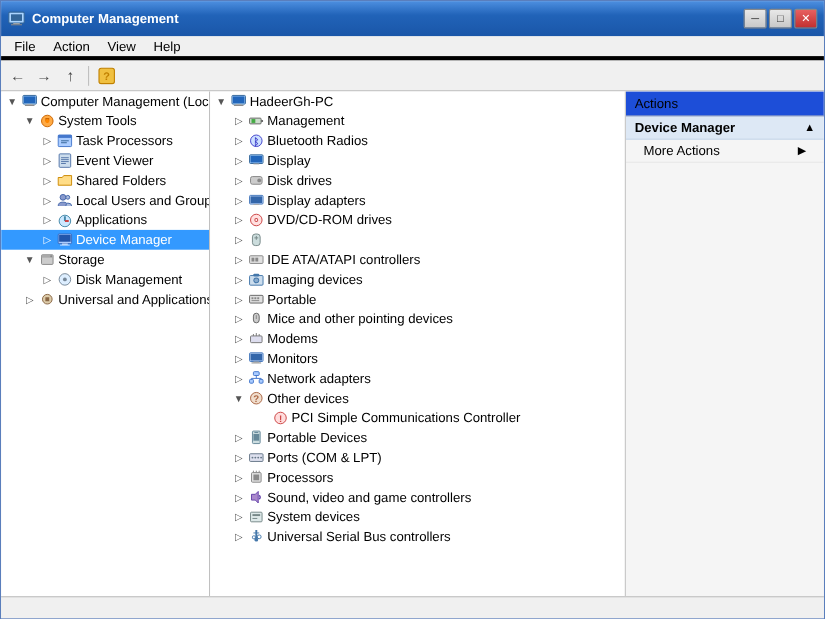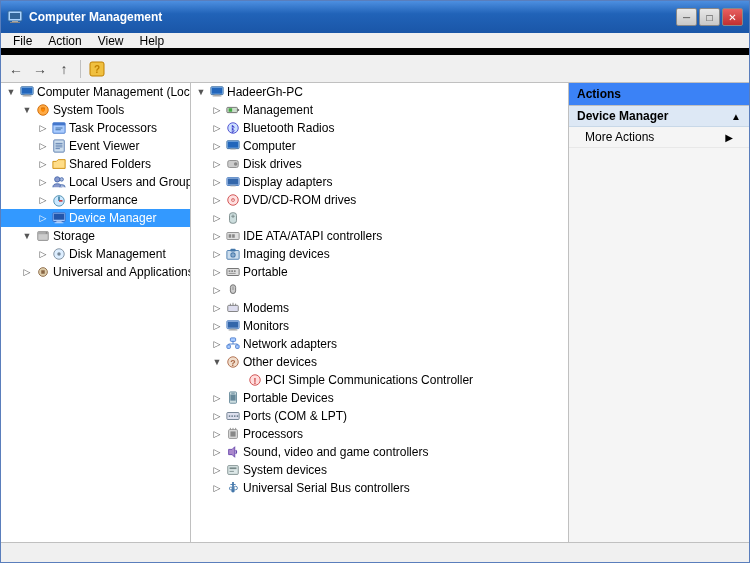--- a/index.html
+++ b/index.html
@@ -62,21 +62,21 @@
       background: linear-gradient(to bottom, #e86060, #c03030);
       color: white;
     }
     
     .menu-bar {
       background: #f0f0f0;
       height: 22px;
       display: flex;
       align-items: center;
       padding: 0 4px;
-      border-bottom: 7px solid #000000;
+      border-bottom: 4px solid #000000;
     }
     .menu-item {
       padding: 2px 8px;
       cursor: pointer;
       font-size: 12px;
       color: #000;
     }
     
     .toolbar {
       background: #f0f0f0;
@@ -169,24 +169,24 @@
       flex-shrink: 0;
       font-size: 11px;
     }
     .tree-label { font-size: 12px; }
     
     .indent-0 { padding-left: 2px; }
     .indent-1 { padding-left: 18px; }
     .indent-2 { padding-left: 34px; }
     
     .actions-header {
-      background: #3b82f6;
+      background: #1d4ed8;
       padding: 4px 8px;
       font-size: 12px;
-      font-weight: bold;
+      font-weight: normal;
       border-bottom: 1px solid #c0c0c0;
     }
     .actions-section-title {
       background: #dde8f5;
       padding: 3px 8px;
       font-size: 12px;
       font-weight: bold;
       display: flex;
       align-items: center;
       justify-content: space-between;
@@ -353,21 +353,21 @@
 
       <div class="tree-item indent-2">
         <div class="tree-expander">▷</div>
         <div class="tree-icon" style="color:#4488aa;">
           <svg width="14" height="14" viewBox="0 0 16 16">
             <circle cx="8" cy="9" r="6" fill="#cce8ff" stroke="#4488aa" stroke-width="1"></circle>
             <line x1="8" y1="9" x2="8" y2="4" stroke="#4488aa" stroke-width="2"></line>
             <line x1="8" y1="9" x2="12" y2="9" stroke="#cc4444" stroke-width="2"></line>
           </svg>
         </div>
-        <span class="tree-label">Performance</span>
+        <span class="tree-label">Applications</span>
       </div>
 
       <div class="tree-item indent-2 selected">
         <div class="tree-expander" style="color:white;">▷</div>
         <div class="tree-icon">
           <svg width="14" height="14" viewBox="0 0 16 16">
             <rect x="1" y="2" width="14" height="10" rx="1" fill="#aaccff" stroke="#3366bb" stroke-width="1"></rect>
             <rect x="2" y="3" width="12" height="7" fill="#2255aa"></rect>
             <rect x="5" y="12" width="6" height="1" fill="#ffffff"></rect>
             <rect x="3" y="13" width="10" height="1" fill="#ccddff"></rect>
@@ -451,21 +451,21 @@
 
       <div class="tree-item" style="padding-left:18px;">
         <div class="tree-expander">▷</div>
         <div class="tree-icon" style="color:#4477cc;">
           <svg width="14" height="14" viewBox="0 0 16 16">
             <rect x="1" y="2" width="14" height="9" rx="1" fill="#aad4ff" stroke="#336699" stroke-width="1"></rect>
             <rect x="2" y="3" width="12" height="7" fill="#2266bb"></rect>
             <rect x="5" y="11" width="6" height="1" fill="#aaaaaa"></rect>
           </svg>
         </div>
-        <span class="tree-label">Computer</span>
+        <span class="tree-label">Display</span>
       </div>
 
       <div class="tree-item" style="padding-left:18px;">
         <div class="tree-expander">▷</div>
         <div class="tree-icon" style="color:#888;">
           <svg width="14" height="14" viewBox="0 0 16 16">
             <rect x="2" y="4" width="12" height="8" rx="2" fill="#cccccc" stroke="#888" stroke-width="1"></rect>
             <circle cx="11" cy="8" r="2" fill="#888"></circle>
           </svg>
         </div>
@@ -547,20 +547,21 @@
       </div>
 
       <div class="tree-item" style="padding-left:18px;">
         <div class="tree-expander">▷</div>
         <div class="tree-icon" style="color:#666;">
           <svg width="14" height="14" viewBox="0 0 16 16">
             <rect x="5" y="2" width="6" height="10" rx="3" fill="#cccccc" stroke="#666" stroke-width="1"></rect>
             <line x1="8" y1="4" x2="8" y2="8" stroke="#888" stroke-width="1"></line>
           </svg>
         </div>
+        <span class="tree-label">Mice and other pointing devices</span>
       </div>
 
       <div class="tree-item" style="padding-left:18px;">
         <div class="tree-expander">▷</div>
         <div class="tree-icon" style="color:#777;">
           <svg width="14" height="14" viewBox="0 0 16 16">
             <rect x="2" y="5" width="12" height="7" rx="1" fill="#ddddee" stroke="#777" stroke-width="1"></rect>
             <line x1="5" y1="3" x2="5" y2="5" stroke="#777" stroke-width="1"></line>
             <line x1="8" y1="2" x2="8" y2="5" stroke="#777" stroke-width="1"></line>
             <line x1="11" y1="3" x2="11" y2="5" stroke="#777" stroke-width="1"></line>

